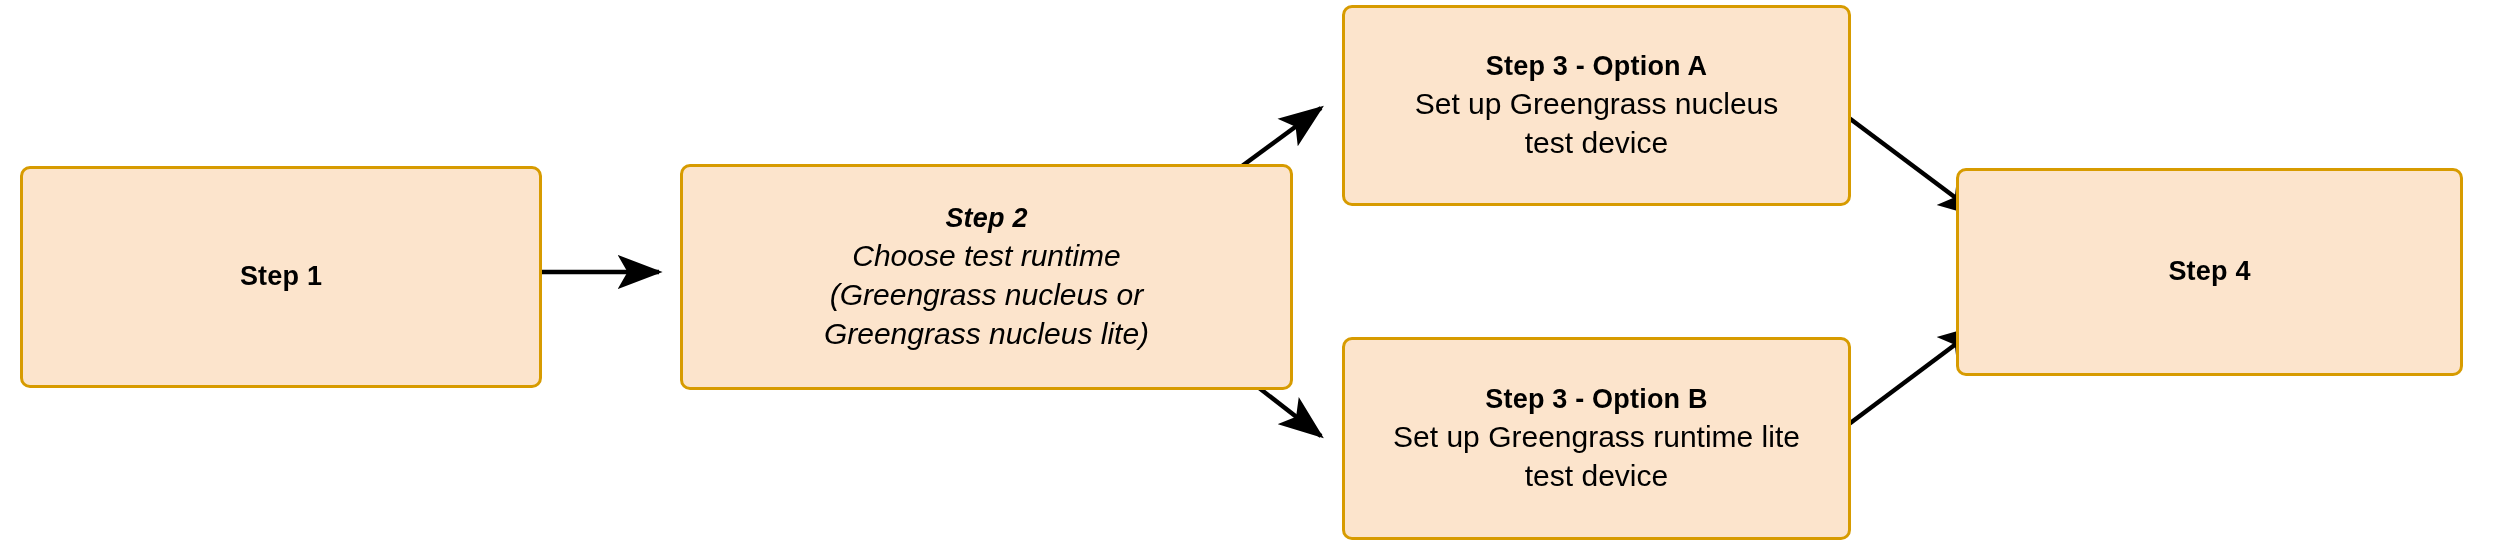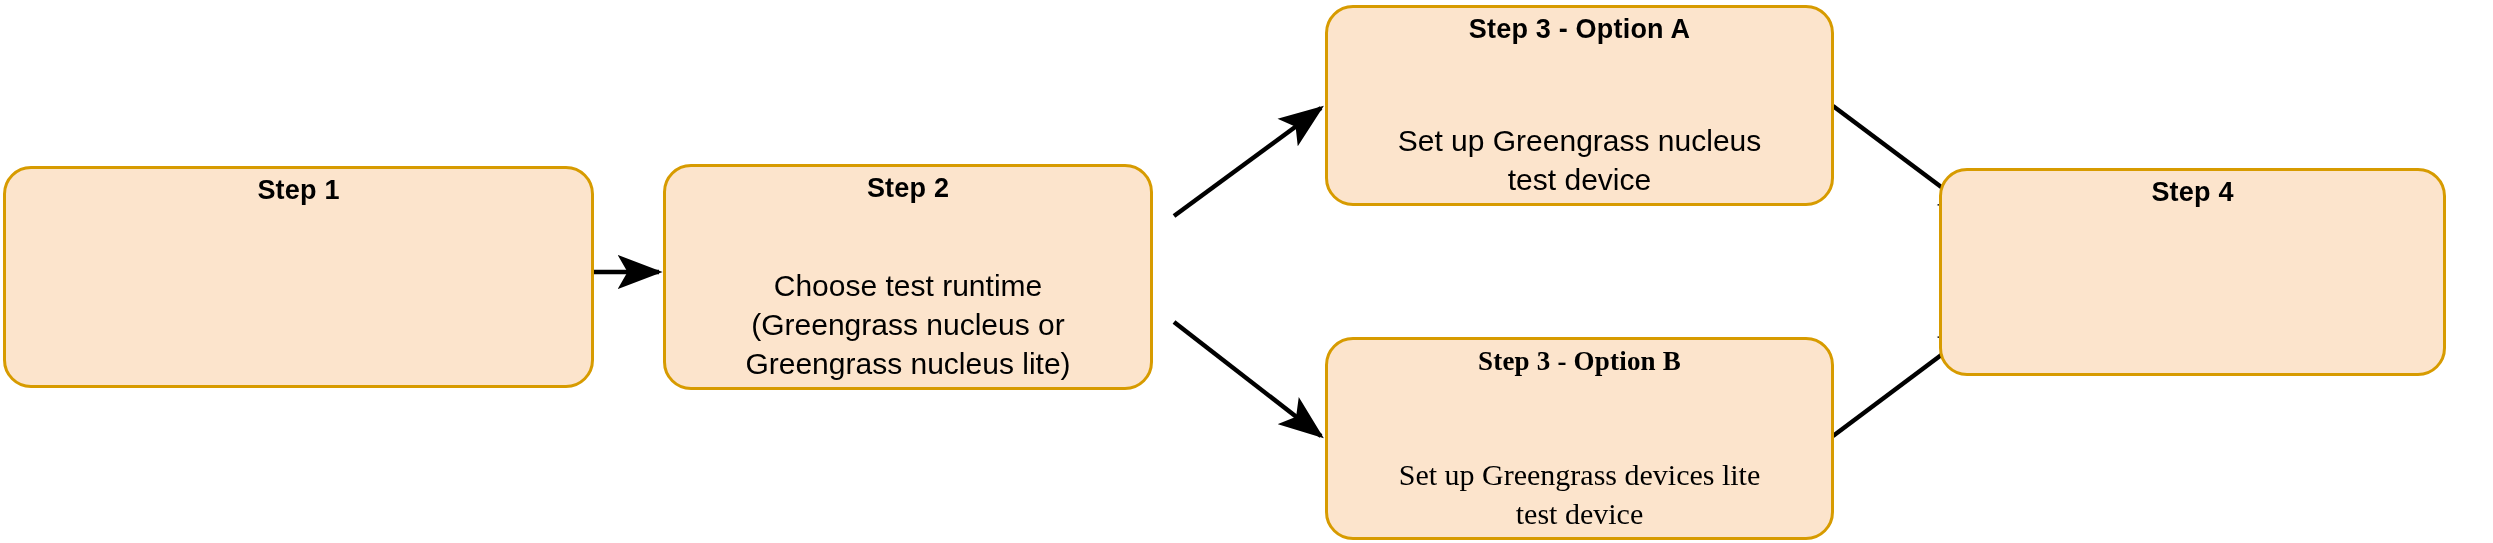--- a/index.html
+++ b/index.html
@@ -24,47 +24,48 @@
     top: 0;
     width: 2493px;
     height: 543px;
     pointer-events: none;
   }
   .node {
     position: absolute;
     box-sizing: border-box;
     background: #fce4cc;
     border: 3px solid #d79b00;
-    border-radius: 28px;
+    border-radius: 10px;
     display: flex;
     flex-direction: column;
     align-items: center;
-    justify-content: space-between;
+    justify-content: center;
     text-align: center;
     color: #000000;
     line-height: 1.30;
     padding: 4px 6px;
+    margin-left: 17px;
   }
   .node-title {
     font-size: 27px;
     font-weight: bold;
     letter-spacing: 0.2px;
     white-space: nowrap;
   }
   .node-body {
     font-size: 30px;
     font-weight: normal;
     white-space: pre-line;
   }
 
   
-  #node-step1      { left: 3px;    top: 166px; width: 591px; height: 222px; gap: 36px; }
-  #node-step2      { left: 663px;  top: 164px; width: 490px; height: 226px; }
+  #node-step1      { left: 3px;    top: 166px; width: 522px; height: 222px; gap: 36px; }
+  #node-step2      { left: 663px;  top: 164px; width: 613px; height: 226px; font-style: italic; }
   #node-step3a     { left: 1325px; top: 5px;   width: 509px; height: 201px; }
-  #node-step3b     { left: 1325px; top: 337px; width: 509px; height: 203px; font-family: Liberation Serif, serif; }
+  #node-step3b     { left: 1325px; top: 337px; width: 509px; height: 203px; }
   #node-step4      { left: 1939px; top: 168px; width: 507px; height: 208px; }
 </style>
 </head>
 <body>
 
 <div id="canvas">
 
   <svg class="edges" viewBox="0 0 2493 543" width="2493" height="543" xmlns="http://www.w3.org/2000/svg">
     <defs>
       <marker id="arrowhead" markerWidth="10" markerHeight="8" refX="9.2" refY="4" orient="auto" markerUnits="strokeWidth">
@@ -95,21 +96,21 @@
   </div>
 
   <div class="node" id="node-step3a">
     <div class="node-title">Step 3 - Option A</div>
     <div class="node-body">Set up Greengrass nucleus
 test device</div>
   </div>
 
   <div class="node" id="node-step3b">
     <div class="node-title">Step 3 - Option B</div>
-    <div class="node-body">Set up Greengrass devices lite
+    <div class="node-body">Set up Greengrass runtime lite
 test device</div>
   </div>
 
   <div class="node" id="node-step4">
     <div class="node-title">Step 4</div>
   </div>
 
 </div>
 
 </body></html>

